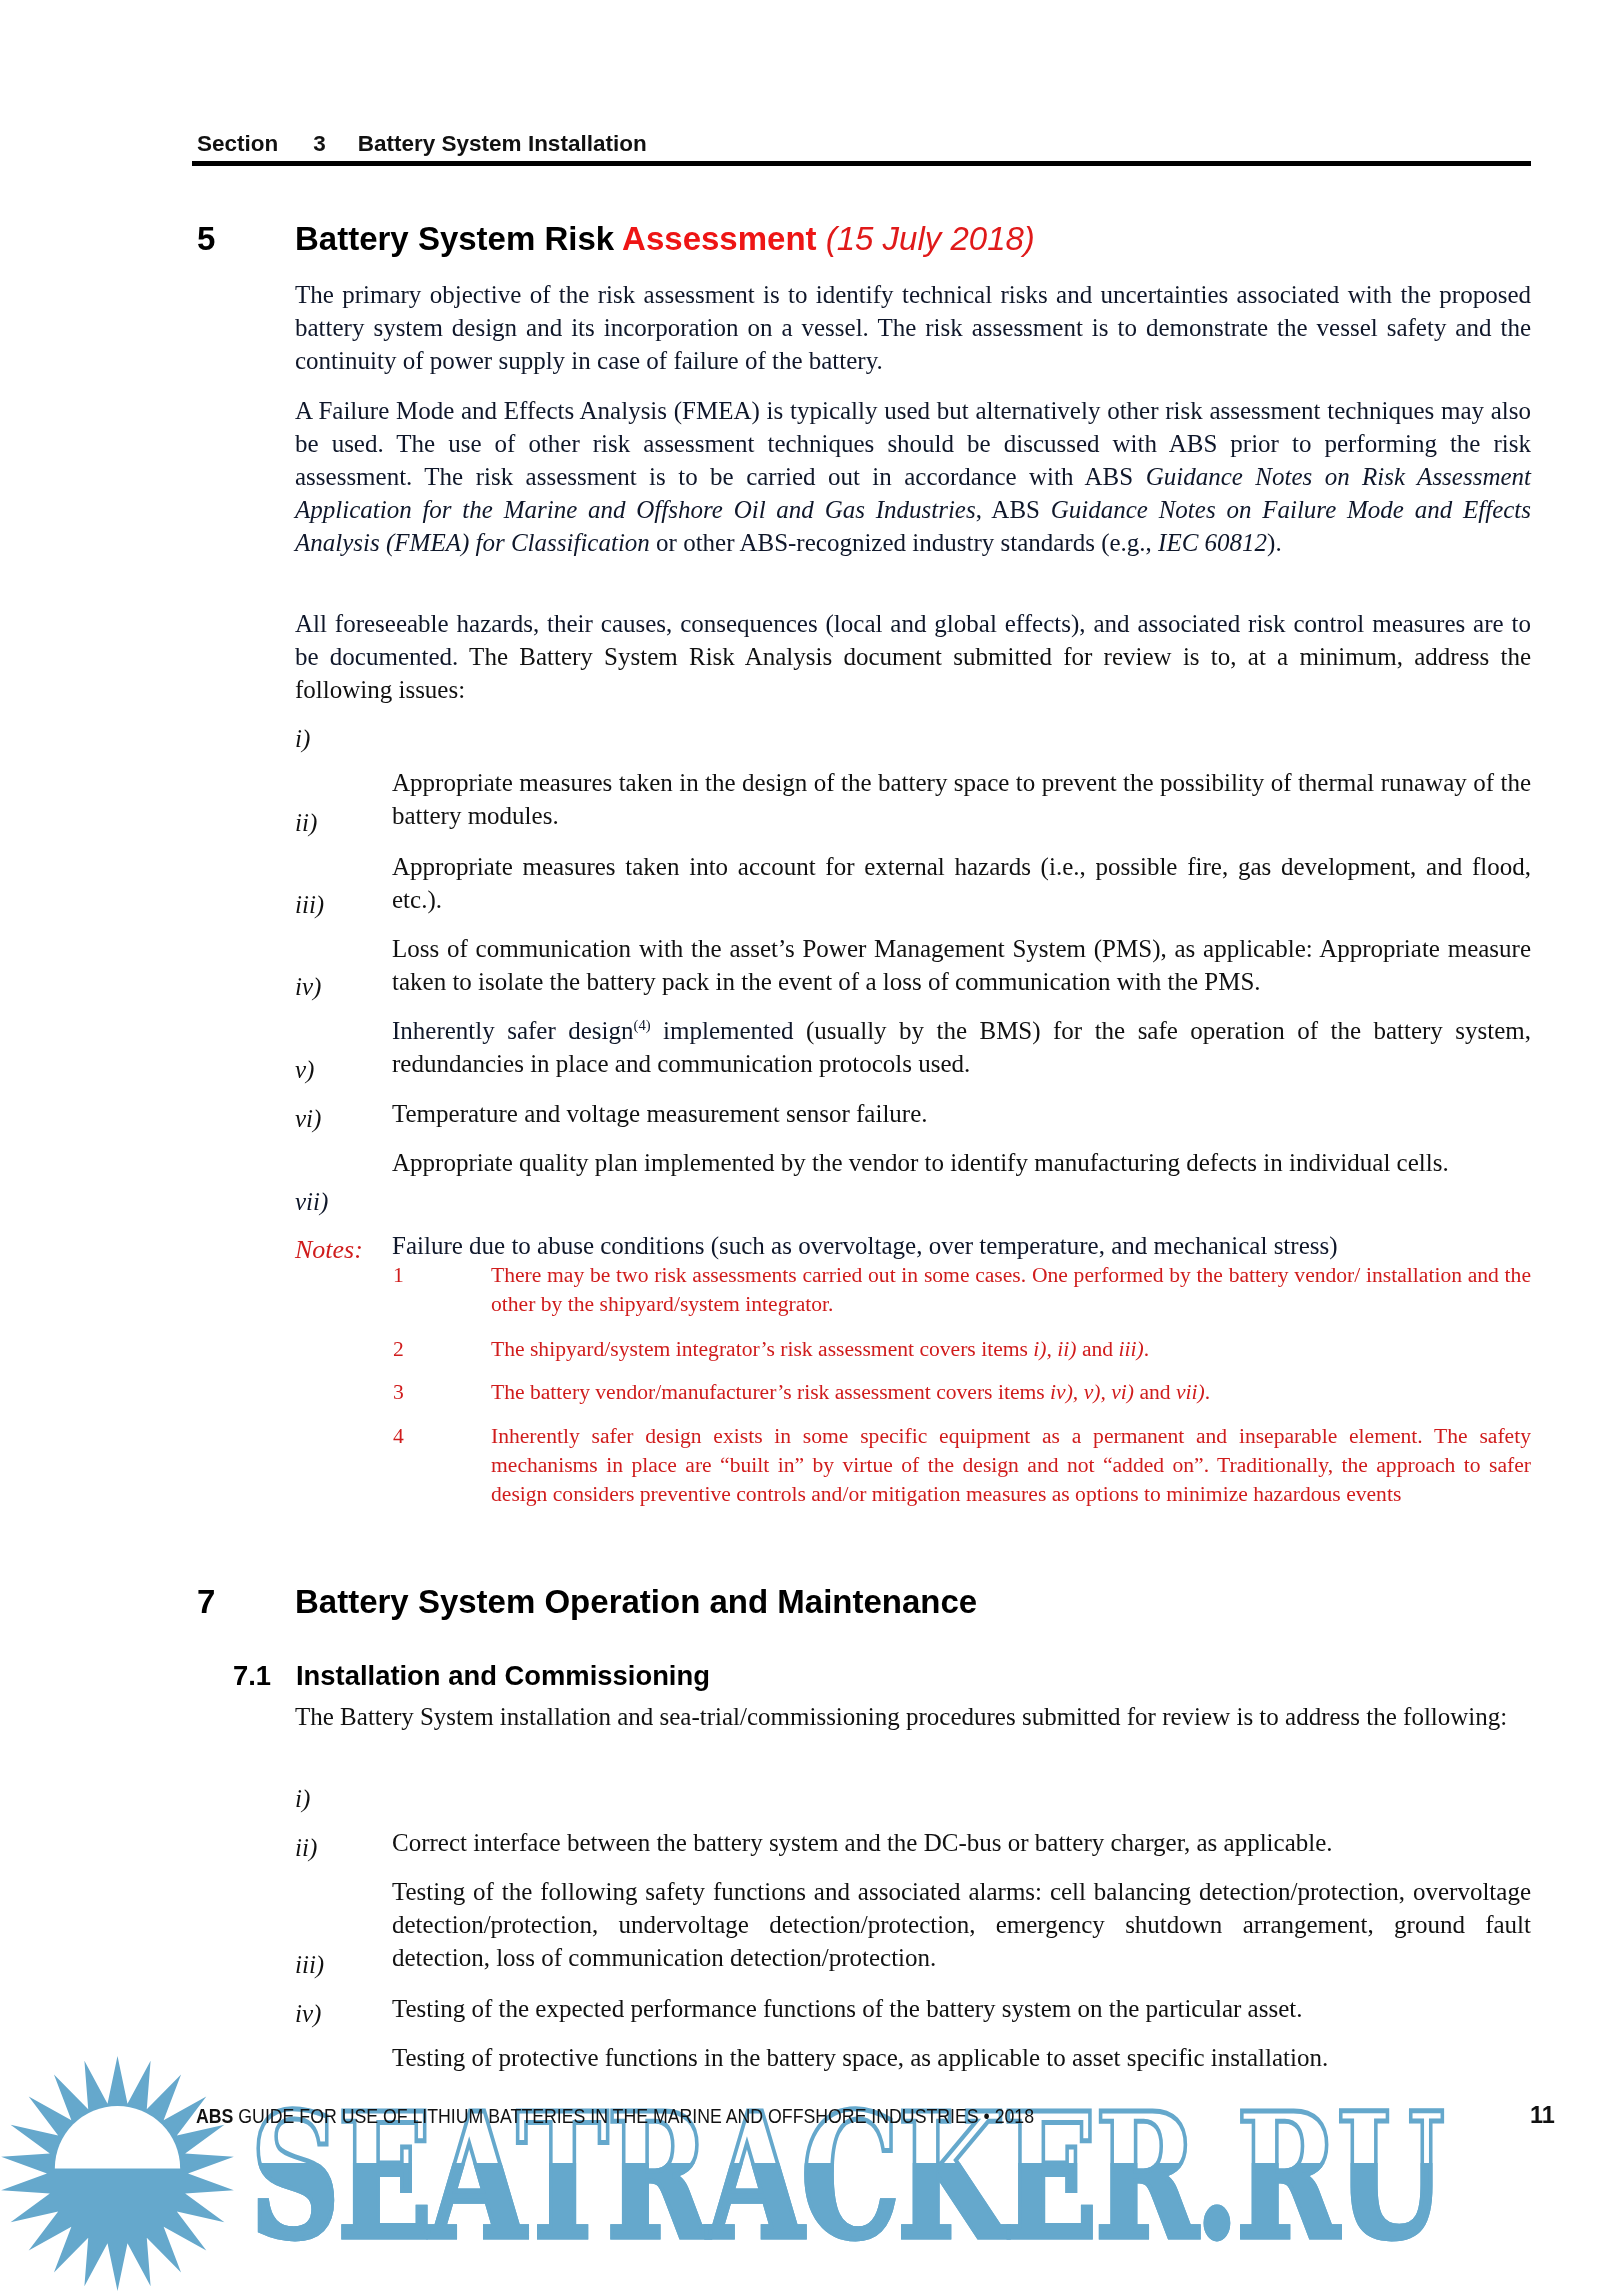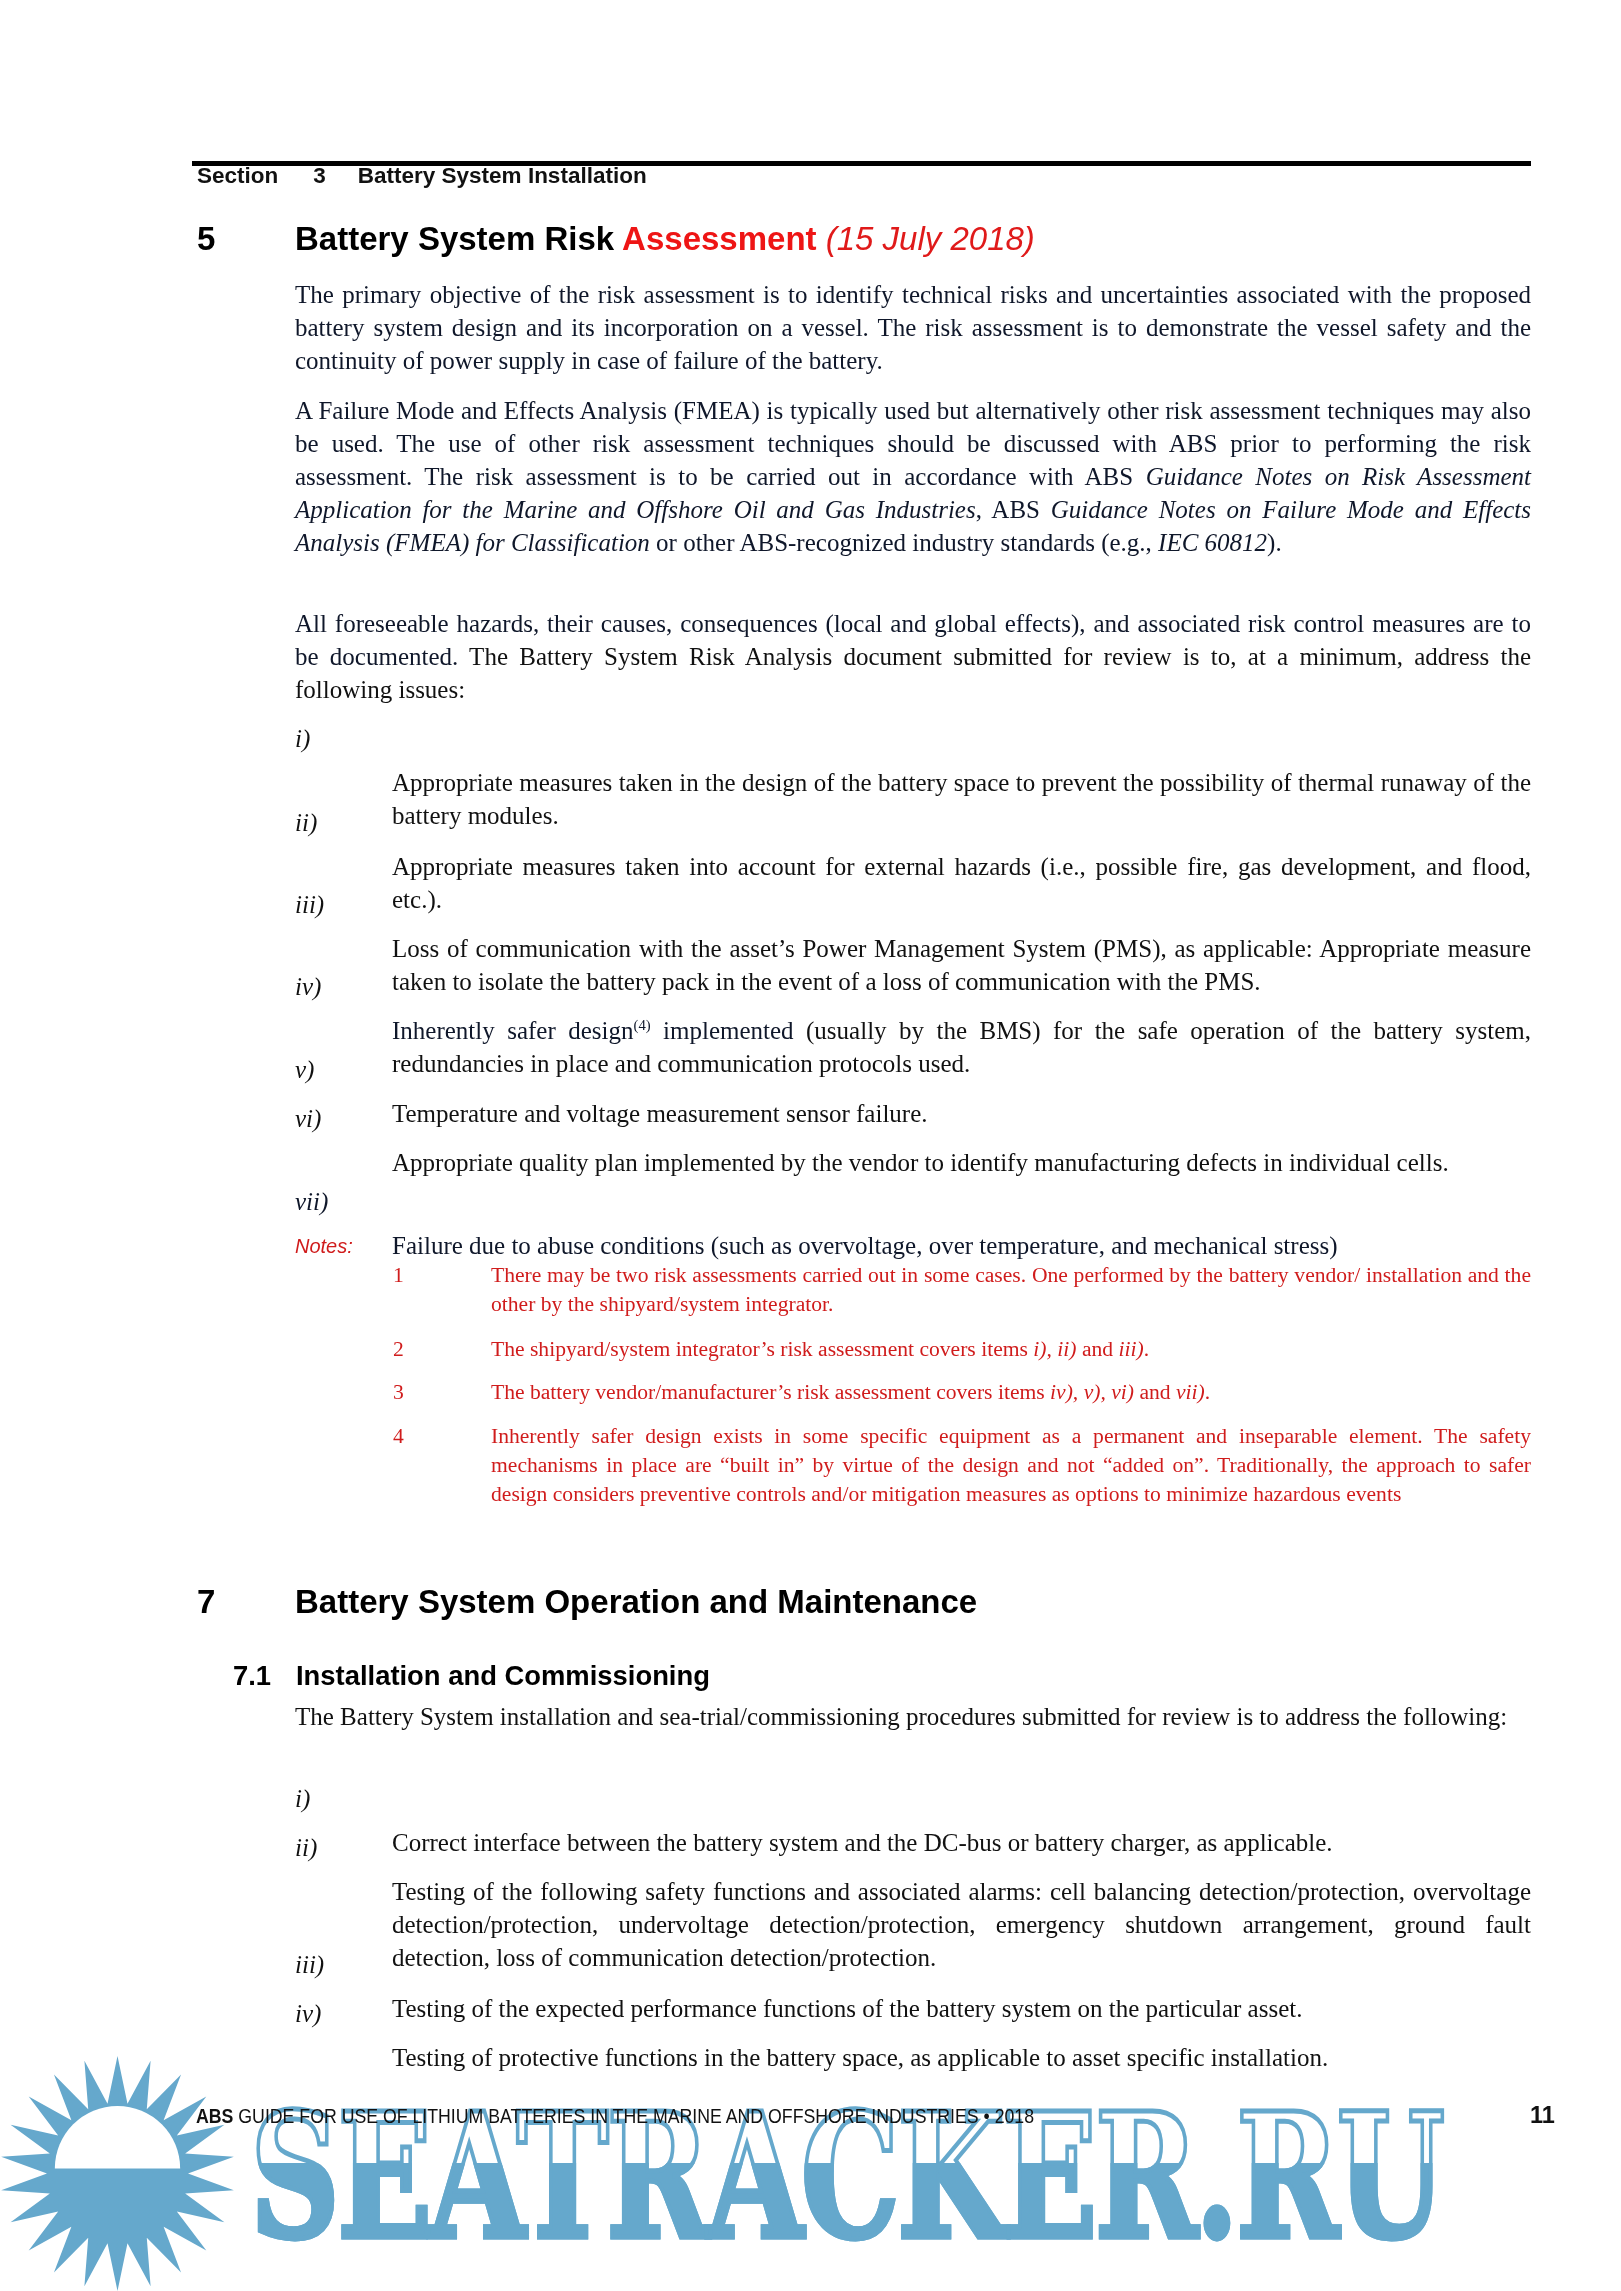--- a/index.html
+++ b/index.html
@@ -4,37 +4,37 @@
 <style>
   html, body { margin:0; padding:0; background:#ffffff; }
   body { width:1621px; height:2292px; position:relative; overflow:hidden; }
   .sans { font-family:"Liberation Sans", "DejaVu Sans", sans-serif; }
   .red { color:#0f172a; }
   .blk { color:#111111; }
   .abs { position:absolute; }
 
   #running-header { left:197px; top:131px; font-size:22.5px; font-weight:bold; color:#111; white-space:pre; }
   #running-header .num { display:inline-block; margin-left:35px; }
-  #running-header .ttl { display:inline-block; margin-left:32px;margin-top:32px; }
+  #running-header .ttl { display:inline-block; margin-left:32px; }
   #header-rule { left:192px; top:161px; width:1339px; height:4.9px; background:#000; }
 
   .h1 { font-family:"Liberation Sans", "DejaVu Sans", sans-serif; font-weight:bold; font-size:33px; color:#000; }
   .h1 .n { position:absolute; left:0; }
   .h1 .t { position:absolute; left:98px; white-space:nowrap; }
   .h1 .hl { color:#ee1515; }
   .h1 .date { color:#e01a1a; font-style:italic; font-weight:normal; }
   .h2 { font-family:"Liberation Sans", "DejaVu Sans", sans-serif; font-weight:bold; font-size:27.4px; color:#000; }
   .h2 .n { position:absolute; left:0;margin-left:36px; }
   .h2 .t { position:absolute; left:99px; white-space:nowrap; }
 
   .para { font-family:"Liberation Serif", "DejaVu Serif", serif; font-size:25px; line-height:33px; text-align:justify; left:295px; width:1236px; }
   .li { font-family:"Liberation Serif", "DejaVu Serif", serif; font-size:25px; line-height:33px; left:295px; width:1236px; }
   .li .m { position:absolute; left:0; top:0; font-style:italic; }
   .li .x { margin-left:97px; display:block; text-align:justify;margin-top:44px; }
-  .notes-label { left:295px; font-family:Liberation Sans, sans-serif; font-size:20px; font-style:italic; color:#d01c1c; }
+  .notes-label { left:295px; font-family:Liberation Serif, serif; font-size:26px; font-style:italic; color:#d01c1c; }
   .note { left:393px; width:1138px; font-family:"Liberation Serif", "DejaVu Serif", serif; font-size:21.6px; line-height:29px; color:#d01c1c; }
   .note .m { position:absolute; left:0; top:0; }
   .note .x { margin-left:98px; display:block; text-align:justify; }
   sup { font-size:14.7px; line-height:0; }
   i { font-style:italic; }
 
   
   #wm-sun { left:-2px; top:2056px; width:239px; height:235px; }
   #wm-text { left:250px; top:2090px; font-family:"DejaVu Serif", "Liberation Serif", serif; font-weight:bold;
      font-size:173px; letter-spacing:-3.9px; line-height:1; white-space:nowrap;

